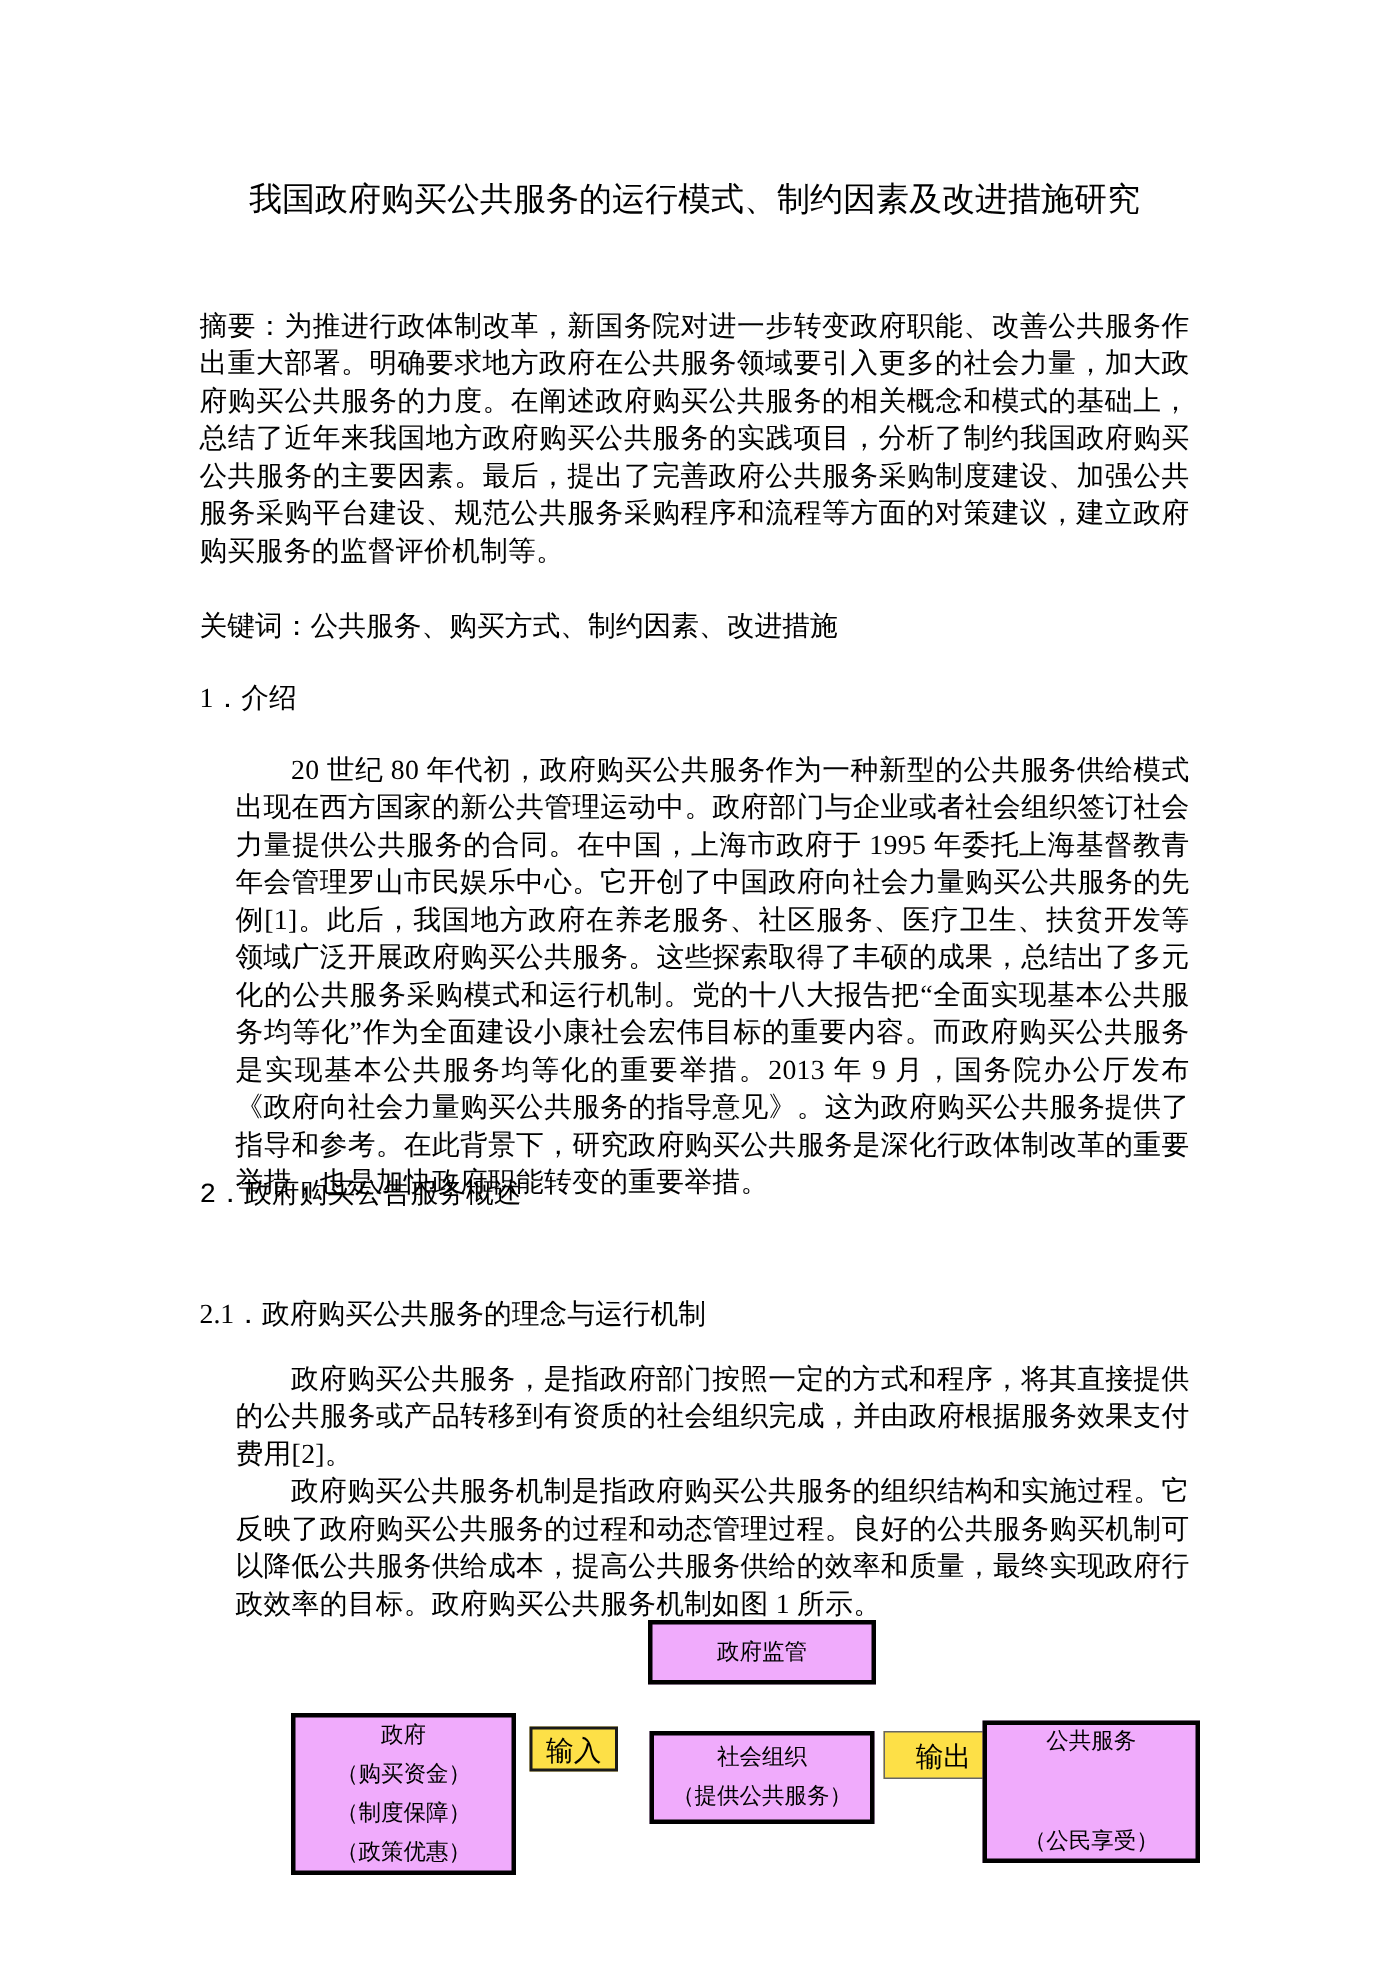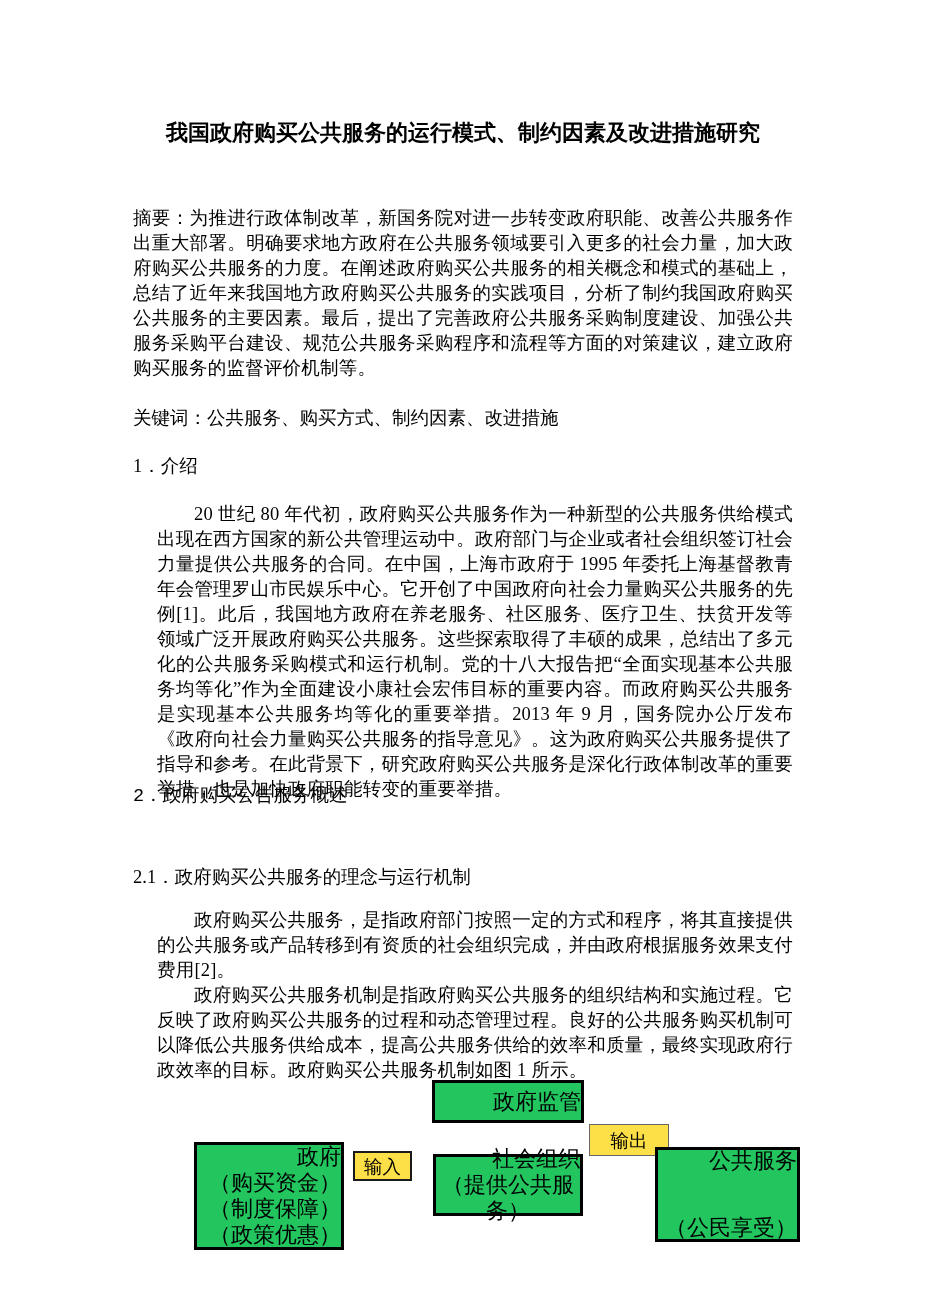--- a/index.html
+++ b/index.html
@@ -13,21 +13,21 @@
     color: #000;
   }
   .abs { position: absolute; }
 
   .doc-title {
     top: 118px;
     left: 0;
     width: 926px;
     text-align: center;
     font-size: 22px;
-    font-weight: bold;
+    font-weight: normal;
     line-height: 30px;
   }
 
   .text-col { left: 133px; width: 660px; }
 
   .body-text {
     font-size: 18.5px;
     line-height: 25px;
     text-align: justify;
     letter-spacing: 0.2px;
@@ -42,41 +42,41 @@
   .h21        { top: 865px; }
   .intro-para { top: 502px; }
   .para-group { top: 908px; }
 
   
   .fig-box {
     position: absolute;
     border: 3px solid #000;
     display: flex;
     flex-direction: column;
-    align-items: flex-end;
+    align-items: center;
     justify-content: center;
     text-align: center;
-    font-size: 22px;
+    font-size: 15px;
     line-height: 26px;
-    background: #22c55e;
+    background: #f0abfc;
   }
   .fig-box-thin {
     position: absolute;
     display: flex;
     align-items: center;
     justify-content: center;
     text-align: center;
     font-size: 18.5px;
     background: #fde047;
   }
   .box-supervision { left: 432px; top: 1080px; width: 152px; height: 43px; }
   .box-government  { left: 194px; top: 1142px; width: 150px; height: 108px; }
   .box-input       { left: 353px; top: 1151px; width: 59px;  height: 30px; border: 2px solid #1a1a1a; }
   .box-social      { left: 433px; top: 1154px; width: 150px; height: 62px; }
-  .box-output      { left: 589px; top: 1124px; width: 80px;  height: 32px; border: 1px solid #666; }
+  .box-output      { left: 589px; top: 1154px; width: 80px;  height: 32px; border: 1px solid #666; }
   .box-service     { left: 655px; top: 1147px; width: 145px; height: 95px; gap: 41px; }
 </style>
 </head>
 <body>
 
 <div>
 
   <h1 class="abs doc-title">我国政府购买公共服务的运行模式、制约因素及改进措施研究</h1>
 
   <p class="abs text-col abstract body-text">摘要：为推进行政体制改革，新国务院对进一步转变政府职能、改善公共服务作出重大部署。明确要求地方政府在公共服务领域要引入更多的社会力量，加大政府购买公共服务的力度。在阐述政府购买公共服务的相关概念和模式的基础上，总结了近年来我国地方政府购买公共服务的实践项目，分析了制约我国政府购买公共服务的主要因素。最后，提出了完善政府公共服务采购制度建设、加强公共服务采购平台建设、规范公共服务采购程序和流程等方面的对策建议，建立政府购买服务的监督评价机制等。</p>

